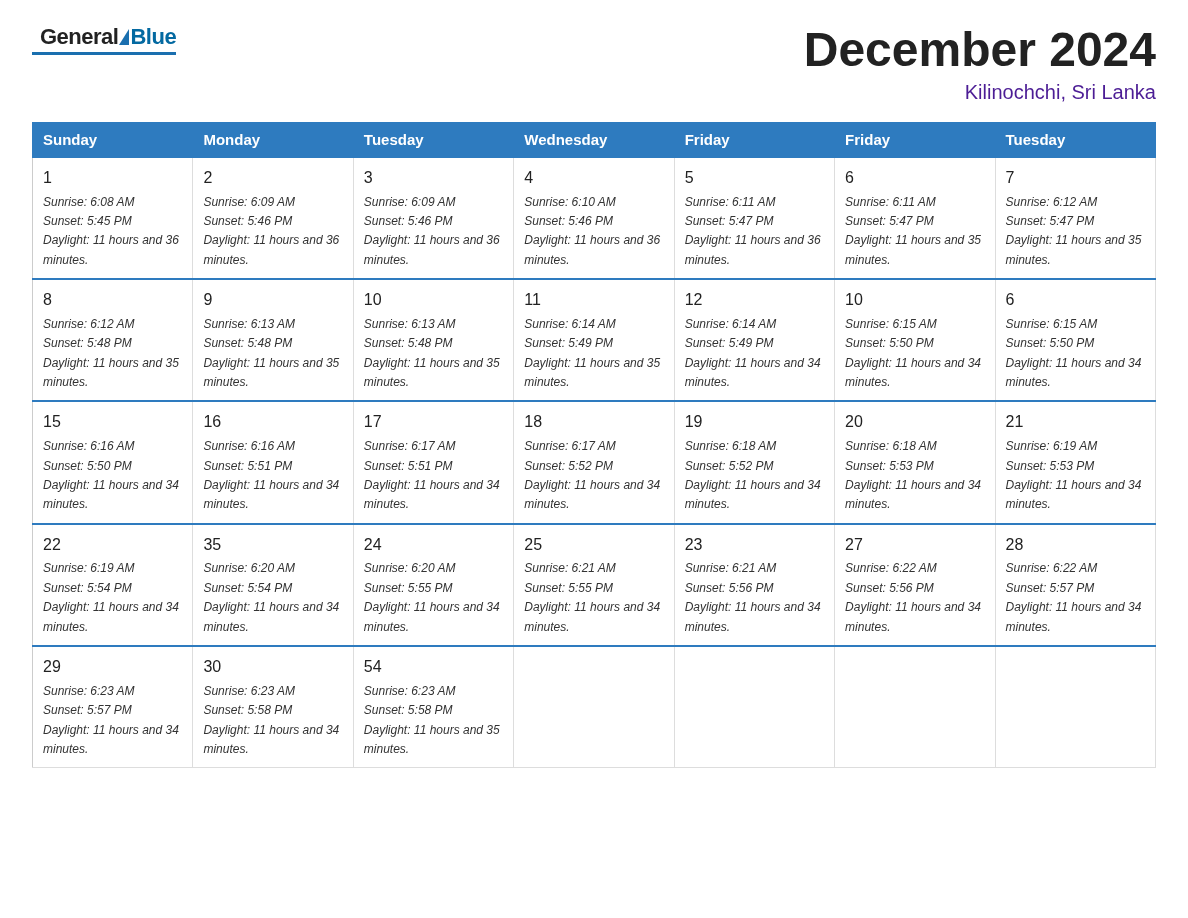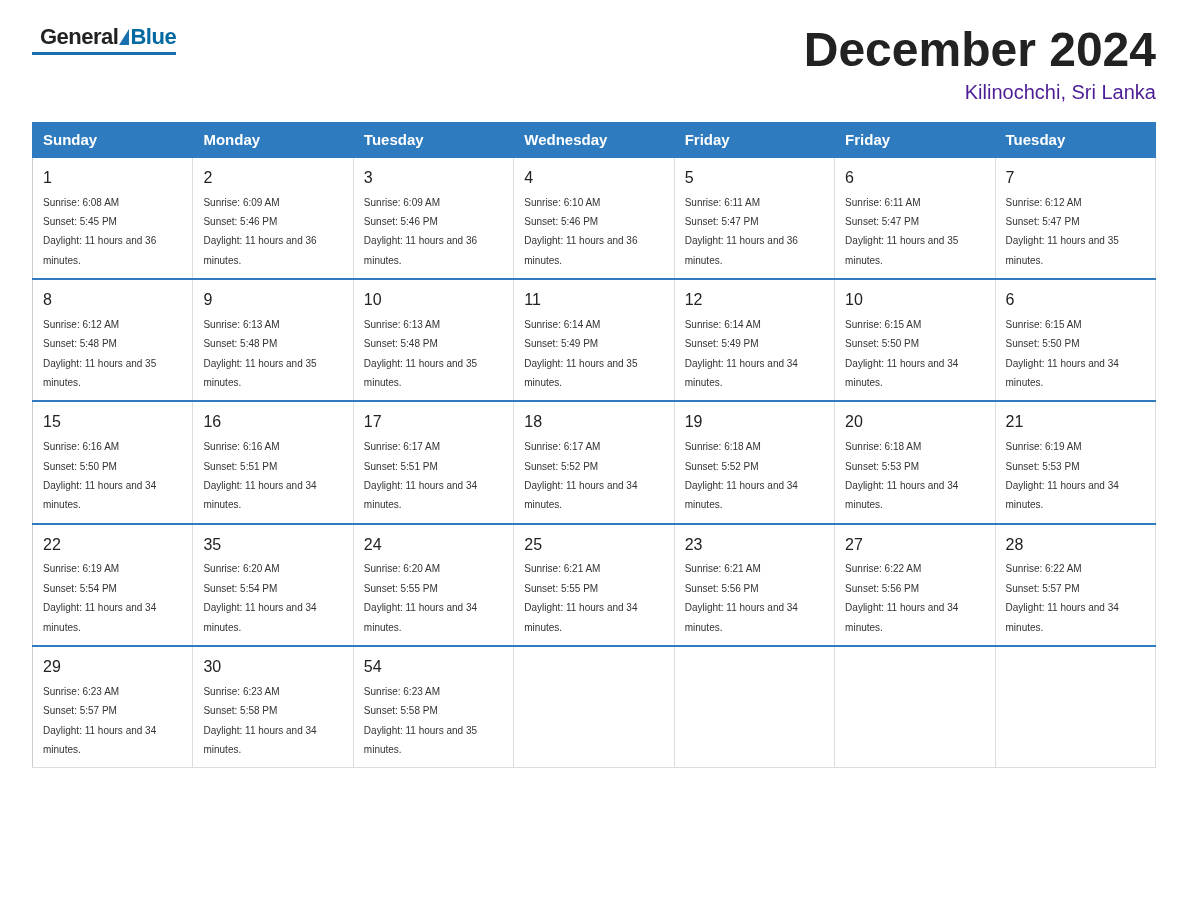--- a/index.html
+++ b/index.html
@@ -93,21 +93,22 @@
     }
     .day-number {
       font-size: 16px;
       font-weight: normal;
       color: #222;
       display: block;
       margin-bottom: 2px;
     }
     .day-info {
       color: #333;
-      font-size: 10px;
+      font-size: 12px;
+      font-style: italic;
     }
     .empty-cell {
       background: #fff;
     }
     tbody tr {
       border-top: 2px solid #2e7bbf;
     }
     tbody tr td {
       border-top: none;
     }

